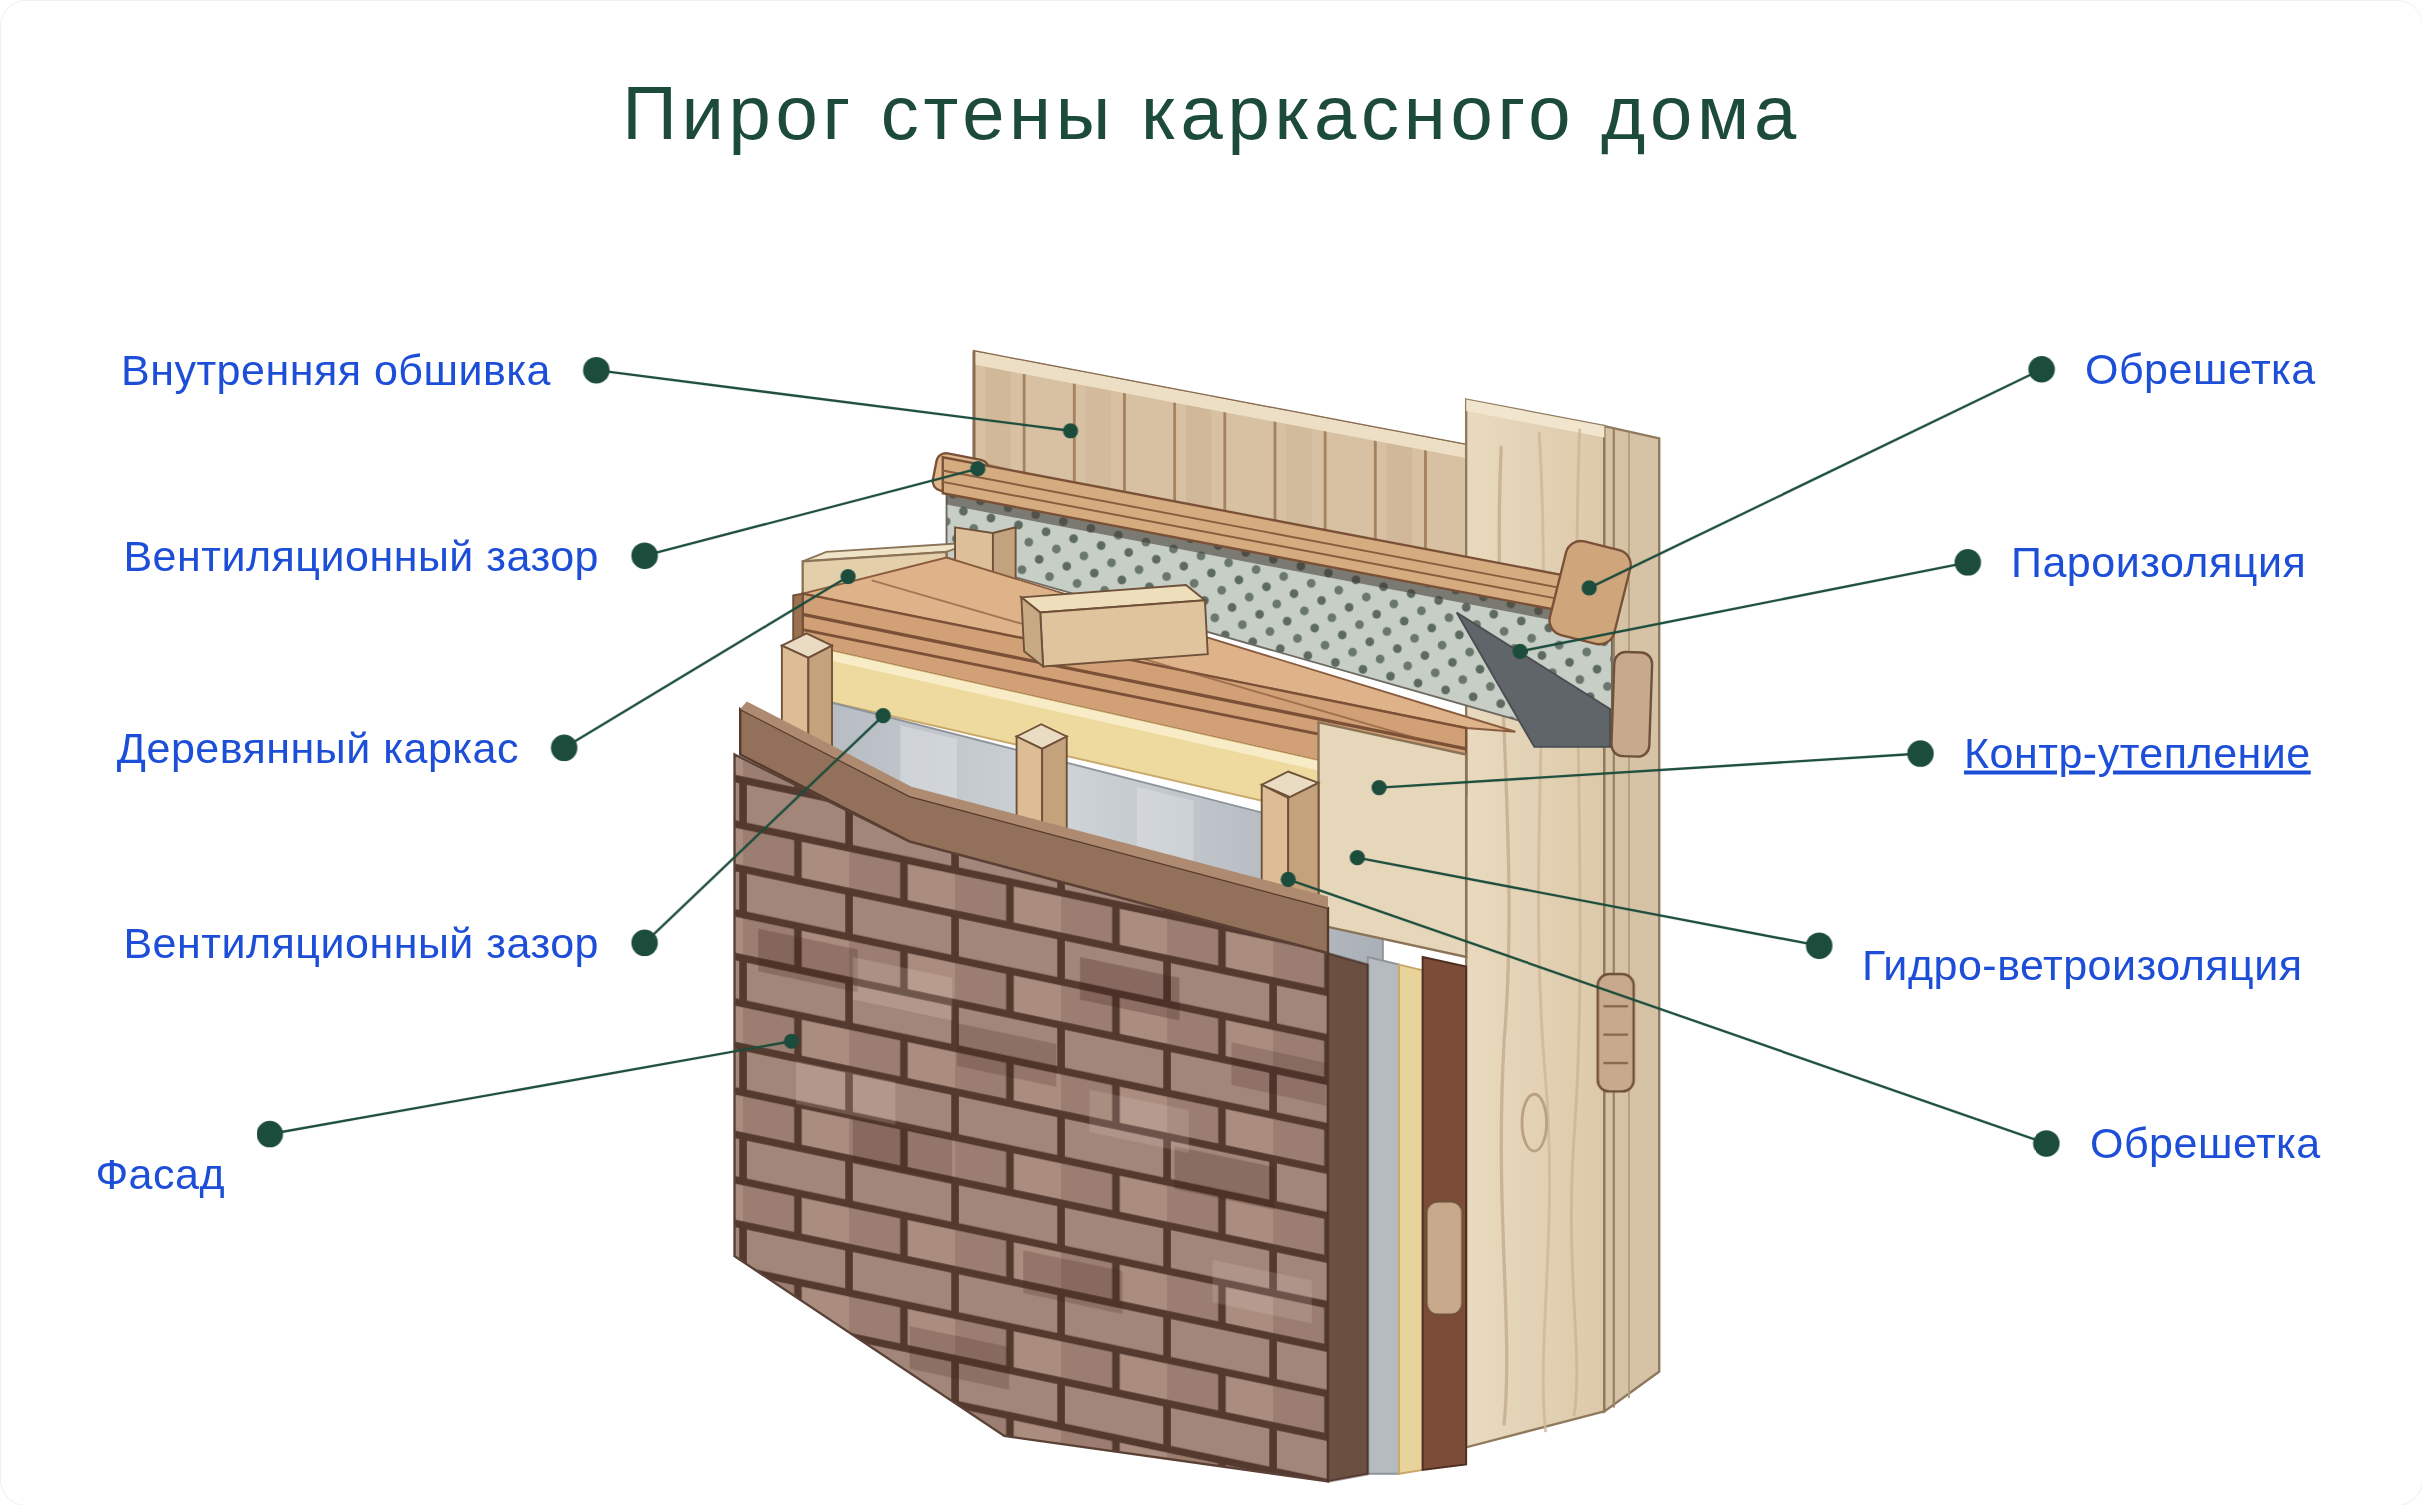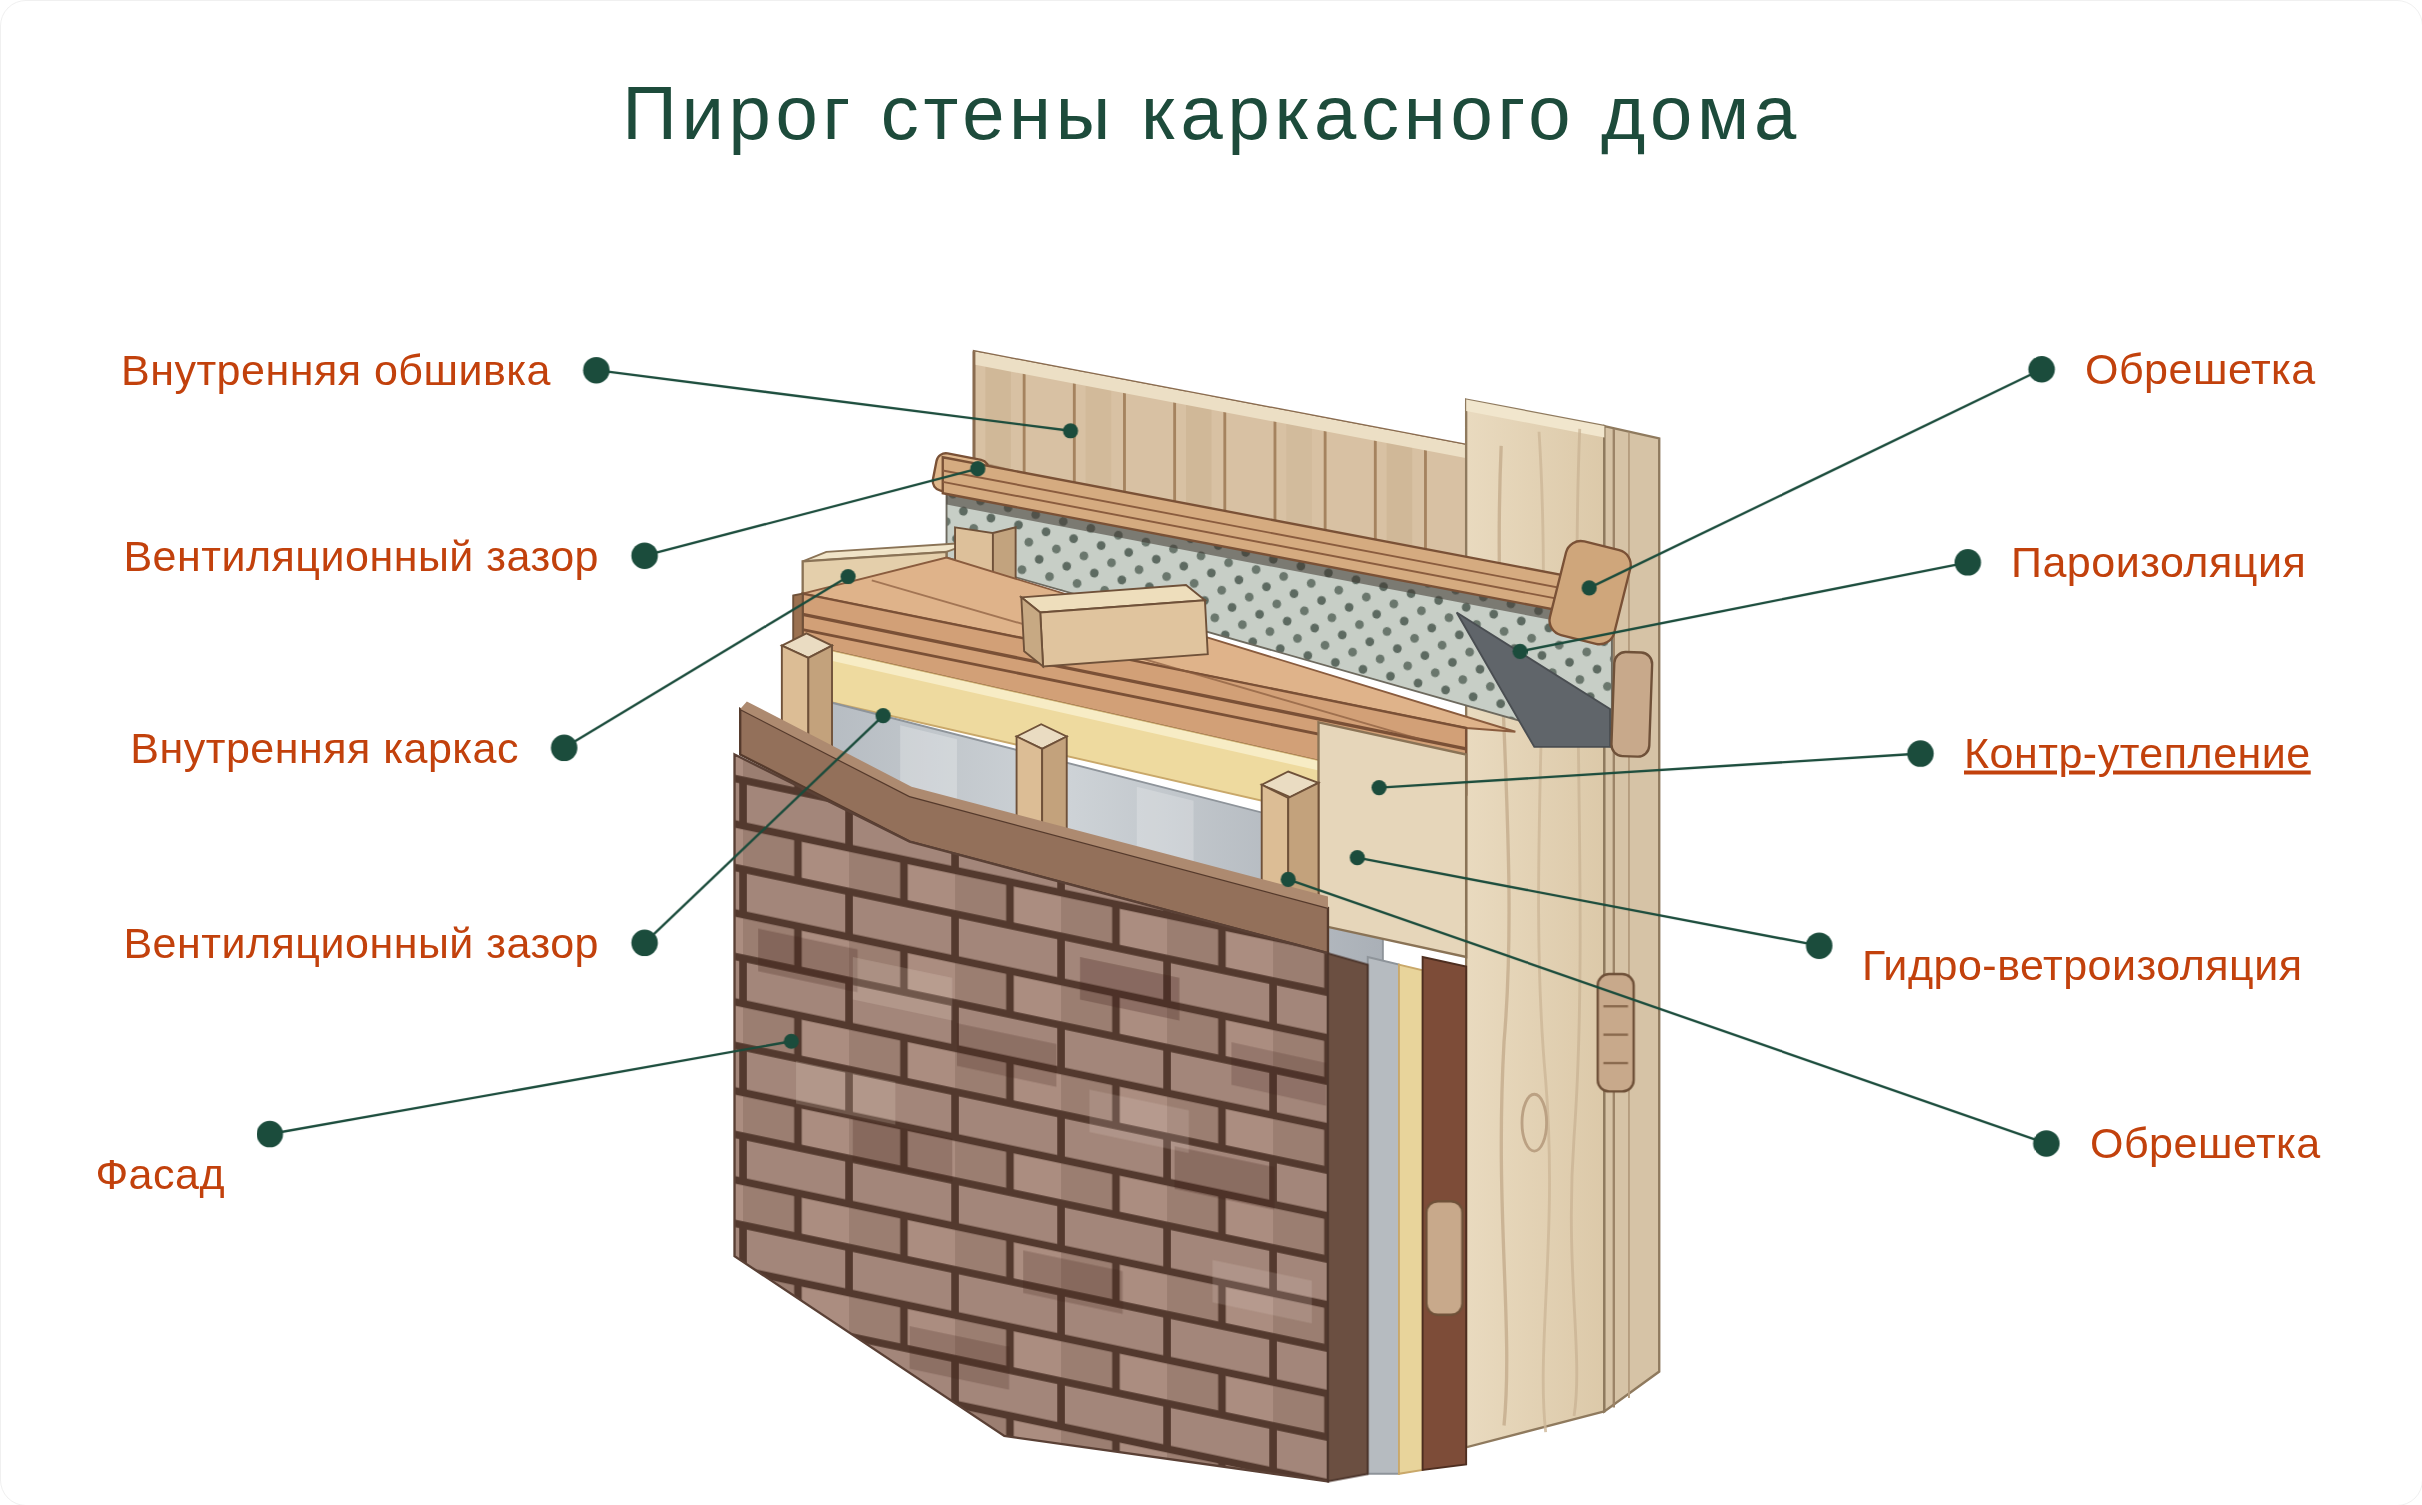--- a/index.html
+++ b/index.html
@@ -9,21 +9,21 @@
     font-family:"Liberation Sans", sans-serif;
   }
   .title{
     position:absolute;top:68px;left:0;width:100%;
     text-align:center;font-size:76px;font-weight:500;letter-spacing:4.7px;
     color:#1d4b3b;white-space:nowrap;
   }
   .label{
     position:absolute;transform:translateY(-50%);
     font-size:43px;font-weight:400;letter-spacing:0.5px;
-    color:#c2410c;white-space:nowrap;line-height:1;
+    color:#1d4ed8;white-space:nowrap;line-height:1;
   }
   .label.right-side{text-align:center;}
   .label.left-side{text-align:right;}
   svg{position:absolute;left:0;top:0;}
 </style>
 </head>
 <body>
 
 <div class="stage">
 
@@ -228,21 +228,21 @@
         <circle cx="1921" cy="998" r="14" fill="#1b4c3c"></circle>
         <circle cx="1433" cy="905" r="8" fill="#1b4c3c"></circle>
         <line x1="2161" y1="1207" x2="1360" y2="928" stroke="#1b4c3c" stroke-width="2.5"></line>
         <circle cx="2161" cy="1207" r="14" fill="#1b4c3c"></circle>
         <circle cx="1360" cy="928" r="8" fill="#1b4c3c"></circle>
       </g>
   </svg>
 
   <div class="label left-side" style="top: 369px; right: 1871px;">Внутренняя обшивка</div>
   <div class="label left-side" style="top: 555px; right: 1823px;">Вентиляционный зазор</div>
-  <div class="label left-side" style="top: 747px; right: 1903px;">Внутренняя каркас</div>
+  <div class="label left-side" style="top: 747px; right: 1903px;">Деревянный каркас</div>
   <div class="label left-side" style="top: 942px; right: 1823px;">Вентиляционный зазор</div>
   <div class="label left-side" style="top: 1133px; right: 2197px; margin-top: 40px;">Фасад</div>
   <div class="label right-side" style="top: 368px; left: 2084px;">Обрешетка</div>
   <div class="label right-side" style="top: 561px; left: 2010px;">Пароизоляция</div>
   <div class="label right-side" style="top: 752px; left: 1963px; text-decoration: underline;">Контр-утепление</div>
   <div class="label right-side" style="top: 964px; left: 1861px;">Гидро-ветроизоляция</div>
   <div class="label right-side" style="top: 1142px; left: 2089px;">Обрешетка</div>
 </div>
 
 

